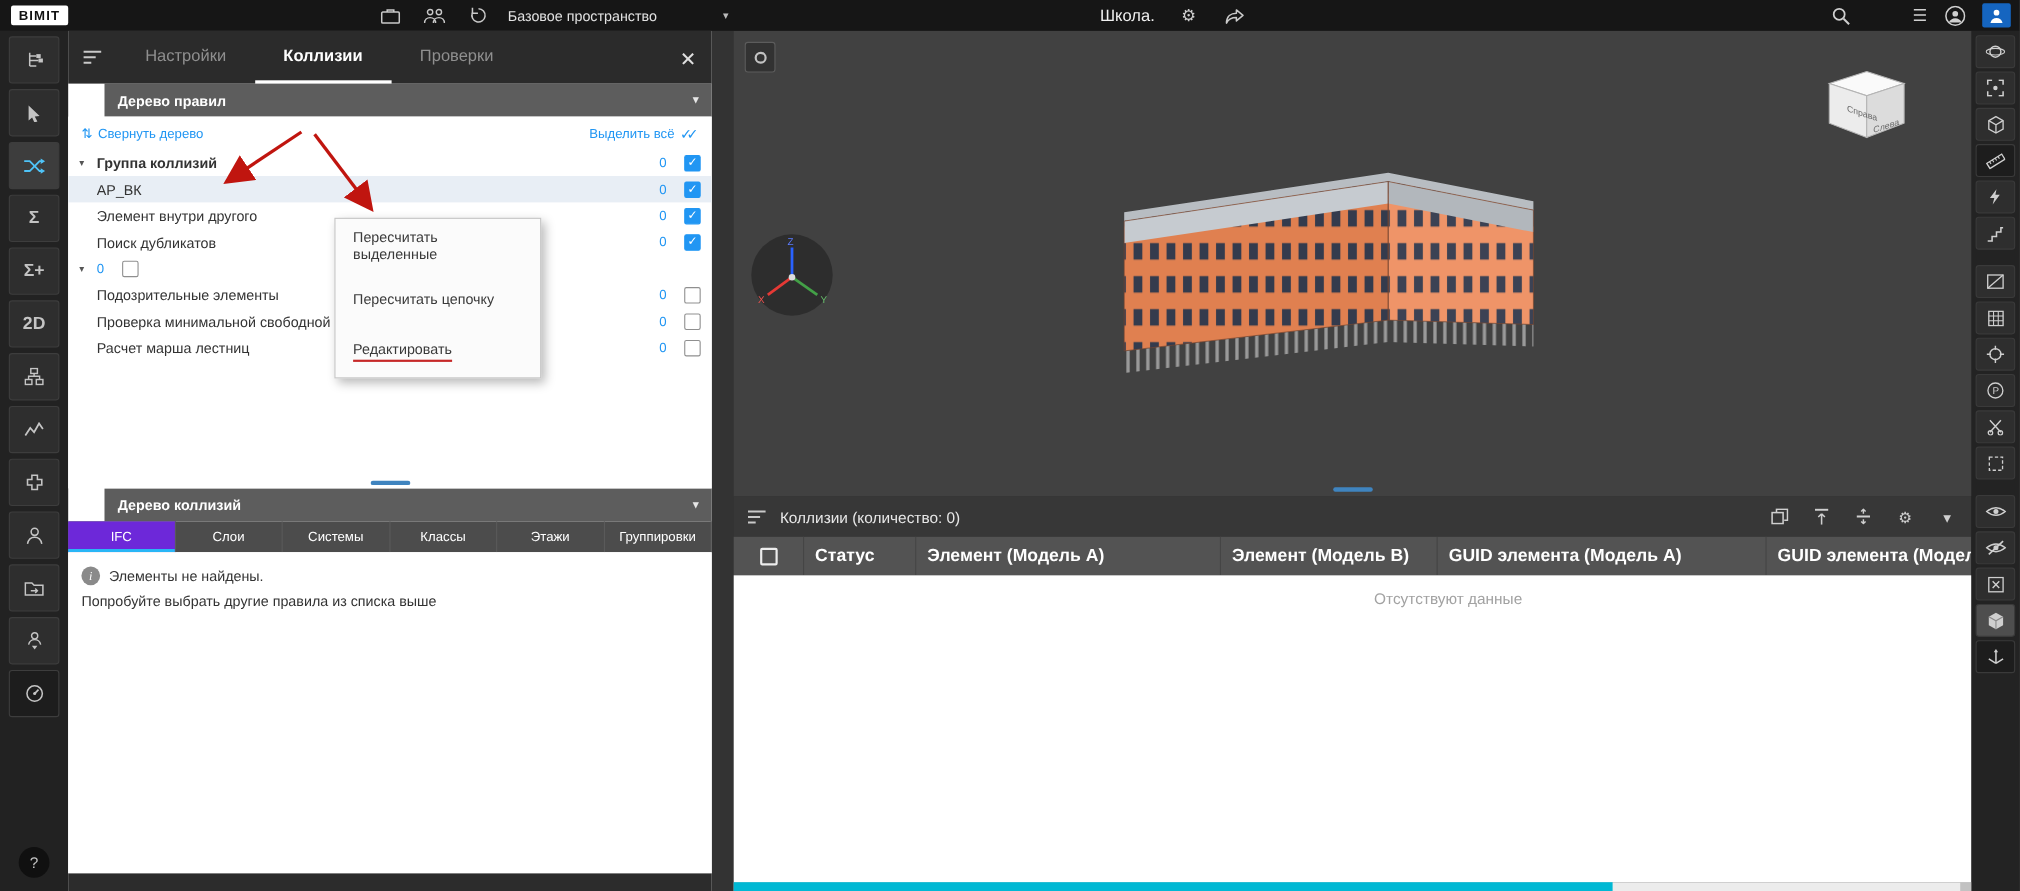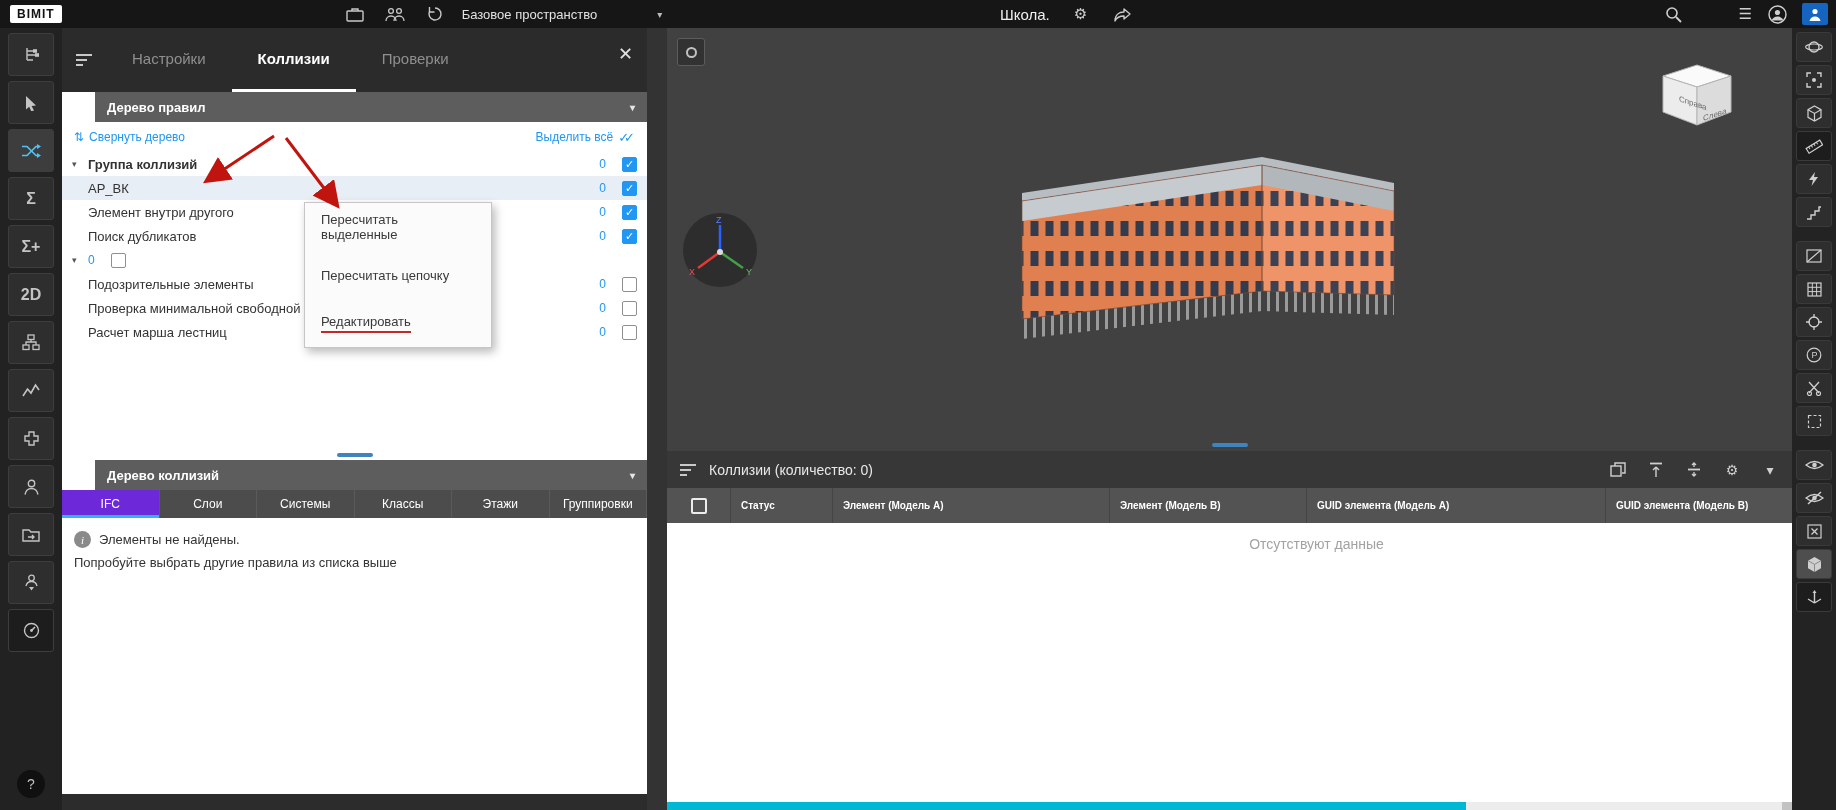--- a/index.html
+++ b/index.html
@@ -35,21 +35,21 @@
           border-radius:3px; display:flex; align-items:center; justify-content:center;
           color:#c4c4c4; font-size:16px; font-weight:bold; cursor:pointer; }
   .tile.active { background:#3d3d3d; color:#4fc3f7; }
   .tile.pressed { background:#1d1d1d; }
   .ltb .help { margin-top:auto; margin-bottom:12px; width:28px; height:28px;
                border-radius:50%; background:#101010; color:#c0c0c0; font-size:14px;
                display:flex; align-items:center; justify-content:center; cursor:pointer; }
 
   
   .panel { width:585px; background:#fff; display:flex; flex-direction:column; flex:none; }
-  .ptabs { height:64px; background:#2b2b2b; display:flex; align-items:stretch; position:relative; }
+  .ptabs { height:48px; background:#2b2b2b; display:flex; align-items:stretch; position:relative; }
   .ptabs .filter { width:44px; display:flex; align-items:center; justify-content:center; }
   .ptab { padding:0 26px; display:flex; align-items:center; font-size:15px;
           color:#8f8f8f; cursor:pointer; border-bottom:3px solid transparent; }
   .ptab.active { color:#fff; border-bottom-color:#fff; font-weight:bold; }
   .pclose { position:absolute; right:14px; top:15px; color:#e0e0e0; font-size:18px; cursor:pointer; }
 
   .section-h { height:30px; background:#5d5d5d; color:#fff; font-size:13px; font-weight:bold;
                display:flex; align-items:center; padding:0 12px; cursor:pointer;margin-left:33px; }
   .section-h .chev { margin-left:auto; font-size:10px; color:#e6e6e6; }
 
@@ -65,21 +65,21 @@
   .trow .chev { width:16px; font-size:9px; color:#555; flex:none; }
   .trow.child { padding-left:26px; }
   .trow.group .lbl { font-weight:bold; }
   .trow.selected { background:#e8eef5; }
   .lbl { flex:1; white-space:nowrap; overflow:hidden; text-overflow:ellipsis; }
   .cnt { color:#2196f3; font-size:12px; margin-right:16px; }
   .cb { width:15px; height:15px; border:1px solid #8f8f8f; border-radius:2px; background:#fff;
         font-size:11px; line-height:13px; text-align:center; color:#fff; flex:none; cursor:pointer; }
   .cb.checked { background:#2196f3; border-color:#2196f3; }
 
-  .ctx-menu { position:absolute; left:242px; top:80px; width:188px; background:#fbfbfb;
+  .ctx-menu { position:absolute; left:242px; top:92px; width:188px; background:#fbfbfb;
               border:1px solid #c6c6c6; box-shadow:3px 4px 9px rgba(0,0,0,.28); z-index:5; }
   .ctx-item { height:48px; display:flex; align-items:center; padding:0 16px;
               font-size:13px; color:#3a3a3a; cursor:pointer; }
   .ctx-item.edit span { border-bottom:2px solid #c62828; padding-bottom:2px; }
 
   .arrows { position:absolute; inset:0; pointer-events:none; z-index:6; }
 
   .resize-dash { position:absolute; bottom:3px; left:50%; transform:translateX(-50%);
                  width:36px; height:4px; border-radius:2px; background:#3f84bf; cursor:row-resize; }
 
@@ -109,21 +109,21 @@
   .vp-dash { position:absolute; bottom:4px; left:50%; transform:translateX(-50%);
              width:36px; height:4px; border-radius:2px; background:#3f84bf; cursor:row-resize; }
 
   .cpanel-h { height:37px; background:#373737; display:flex; align-items:center;
               color:#e8e8e8; font-size:14px; padding:0 12px; gap:12px; }
   .cp-icons { margin-left:auto; display:flex; gap:18px; align-items:center; color:#cfcfcf; }
   .cp-ic { width:20px; height:18px; display:flex; align-items:center; justify-content:center;
            cursor:pointer; font-size:14px; }
 
   .thead { height:35px; background:#535353; display:flex; }
-  .th { display:flex; align-items:center; padding:0 10px; color:#fff; font-size:10px;
+  .th { display:flex; align-items:center; padding:0 10px; color:#fff; font-size:16px;
         font-weight:bold; border-right:1px solid #454545; white-space:nowrap; overflow:hidden; }
   .c0 { width:64px; justify-content:center; }
   .c1 { width:102px; } .c2 { width:277px; } .c3 { width:197px; } .c4 { width:299px; }
   .c5 { flex:1; border-right:none; }
   .cb-h { width:16px; height:16px; border:2px solid #ececec; border-radius:2px; cursor:pointer; }
 
   .tbody { flex:1; background:#fff; position:relative; }
   .empty-text { position:absolute; top:13px; left:4px; right:0; text-align:center;
                 padding-left:170px; color:#a2a2a2; font-size:14px; }
 

